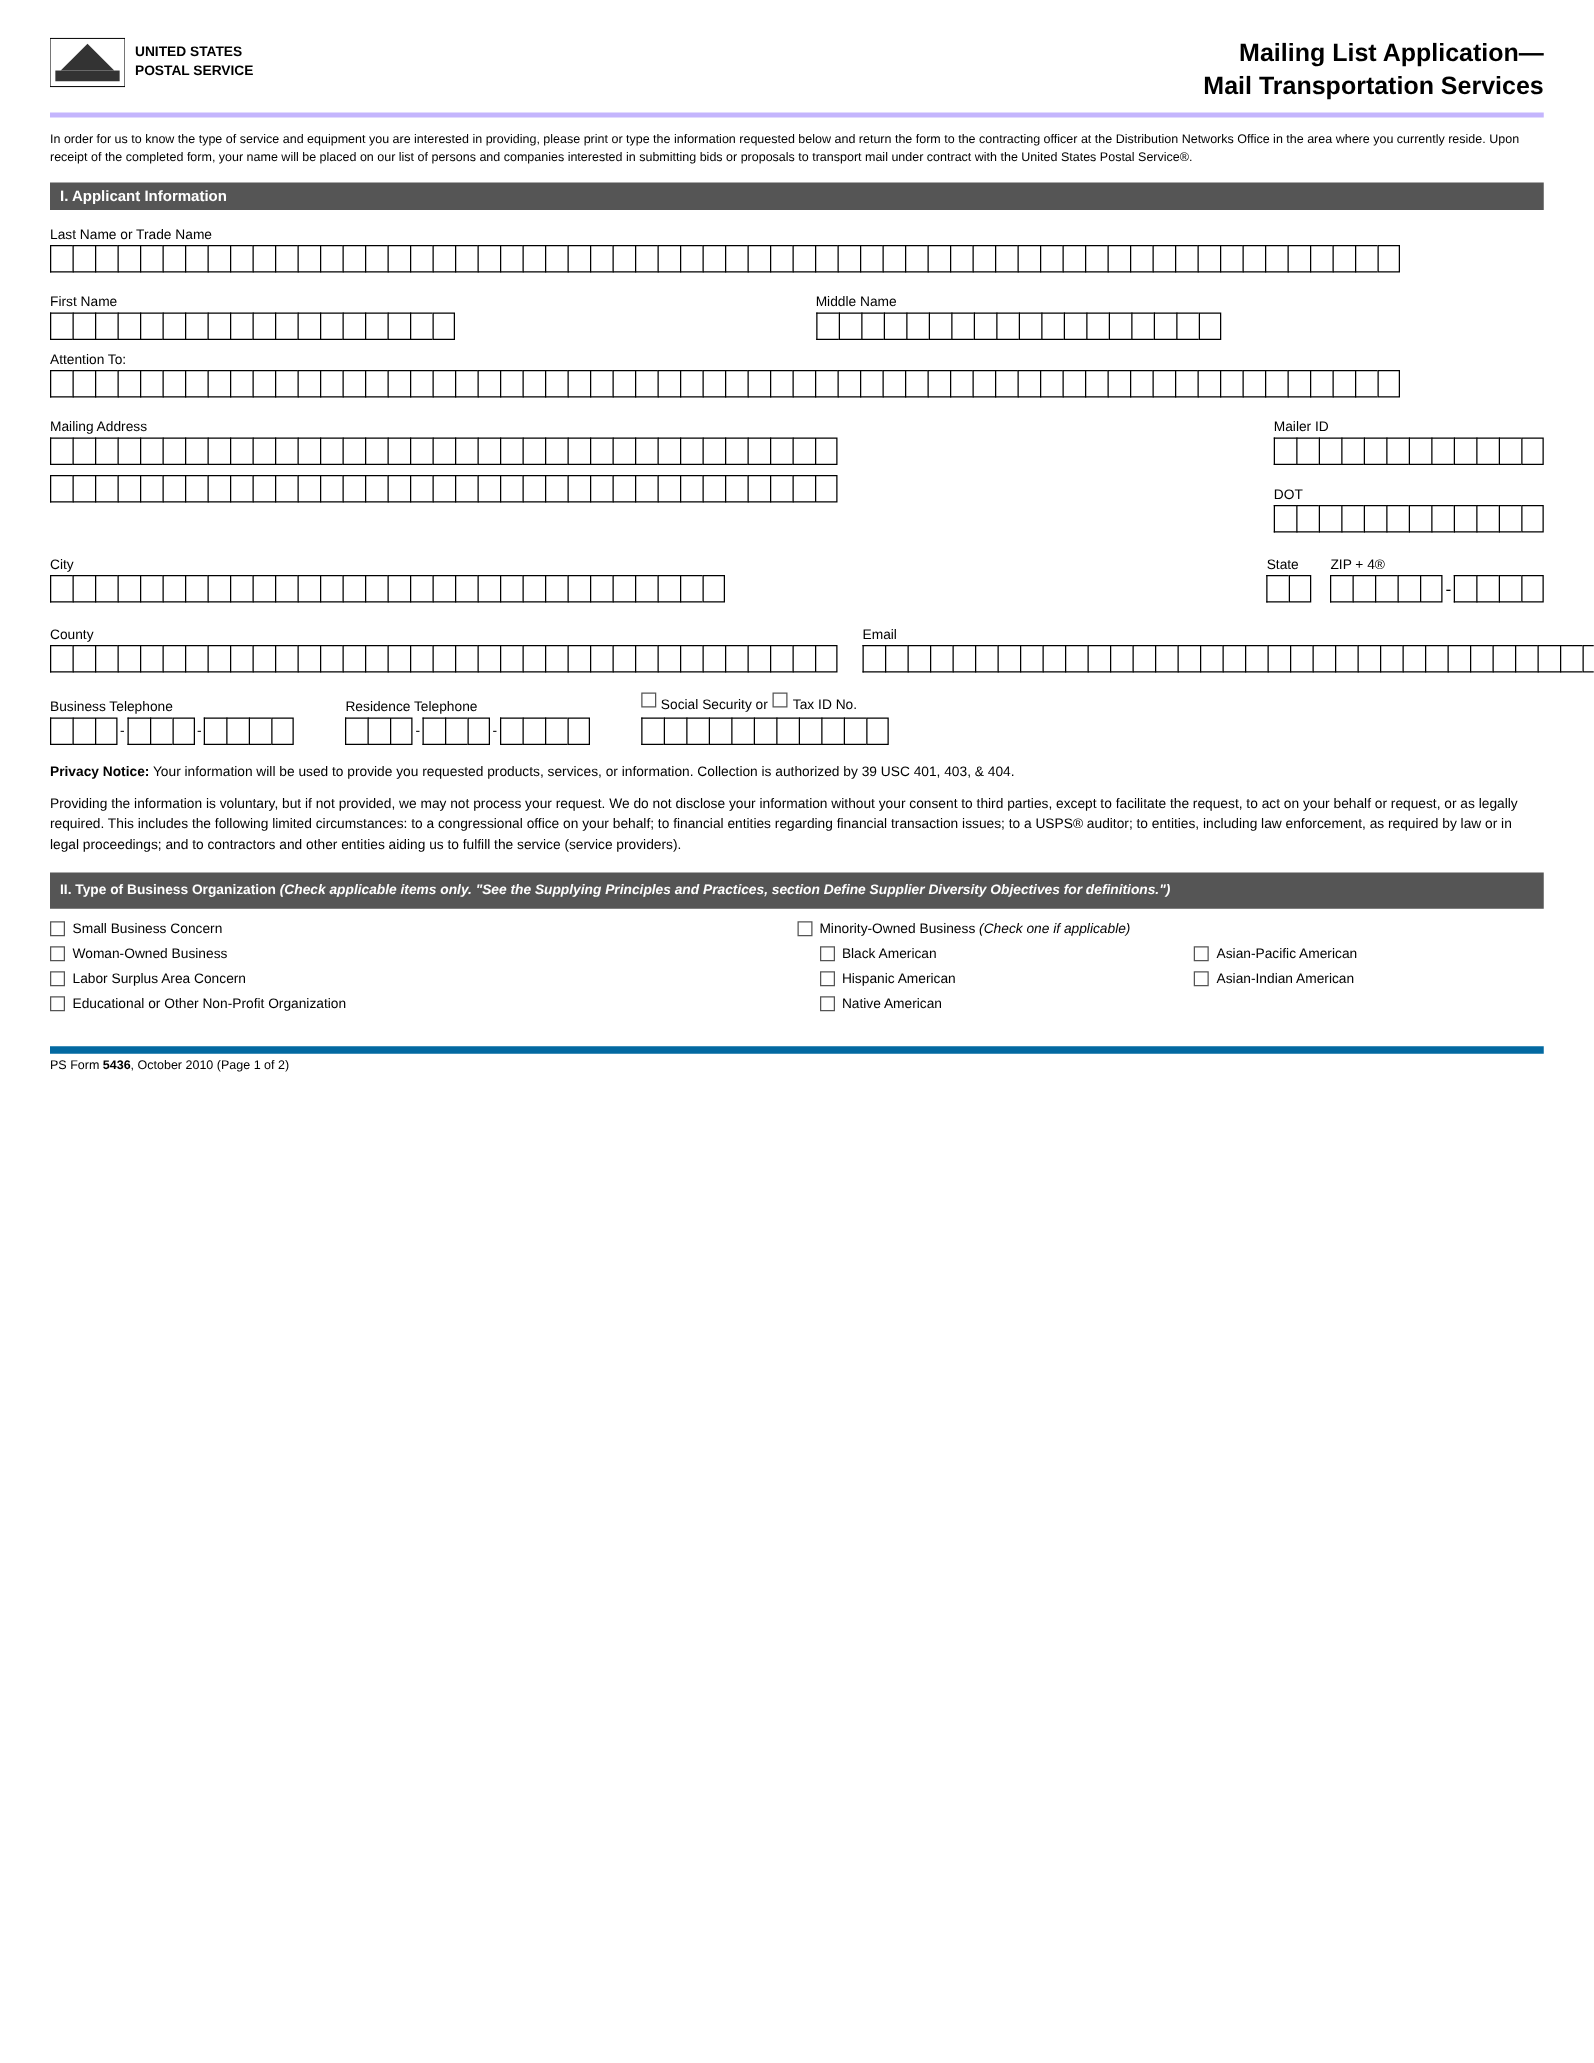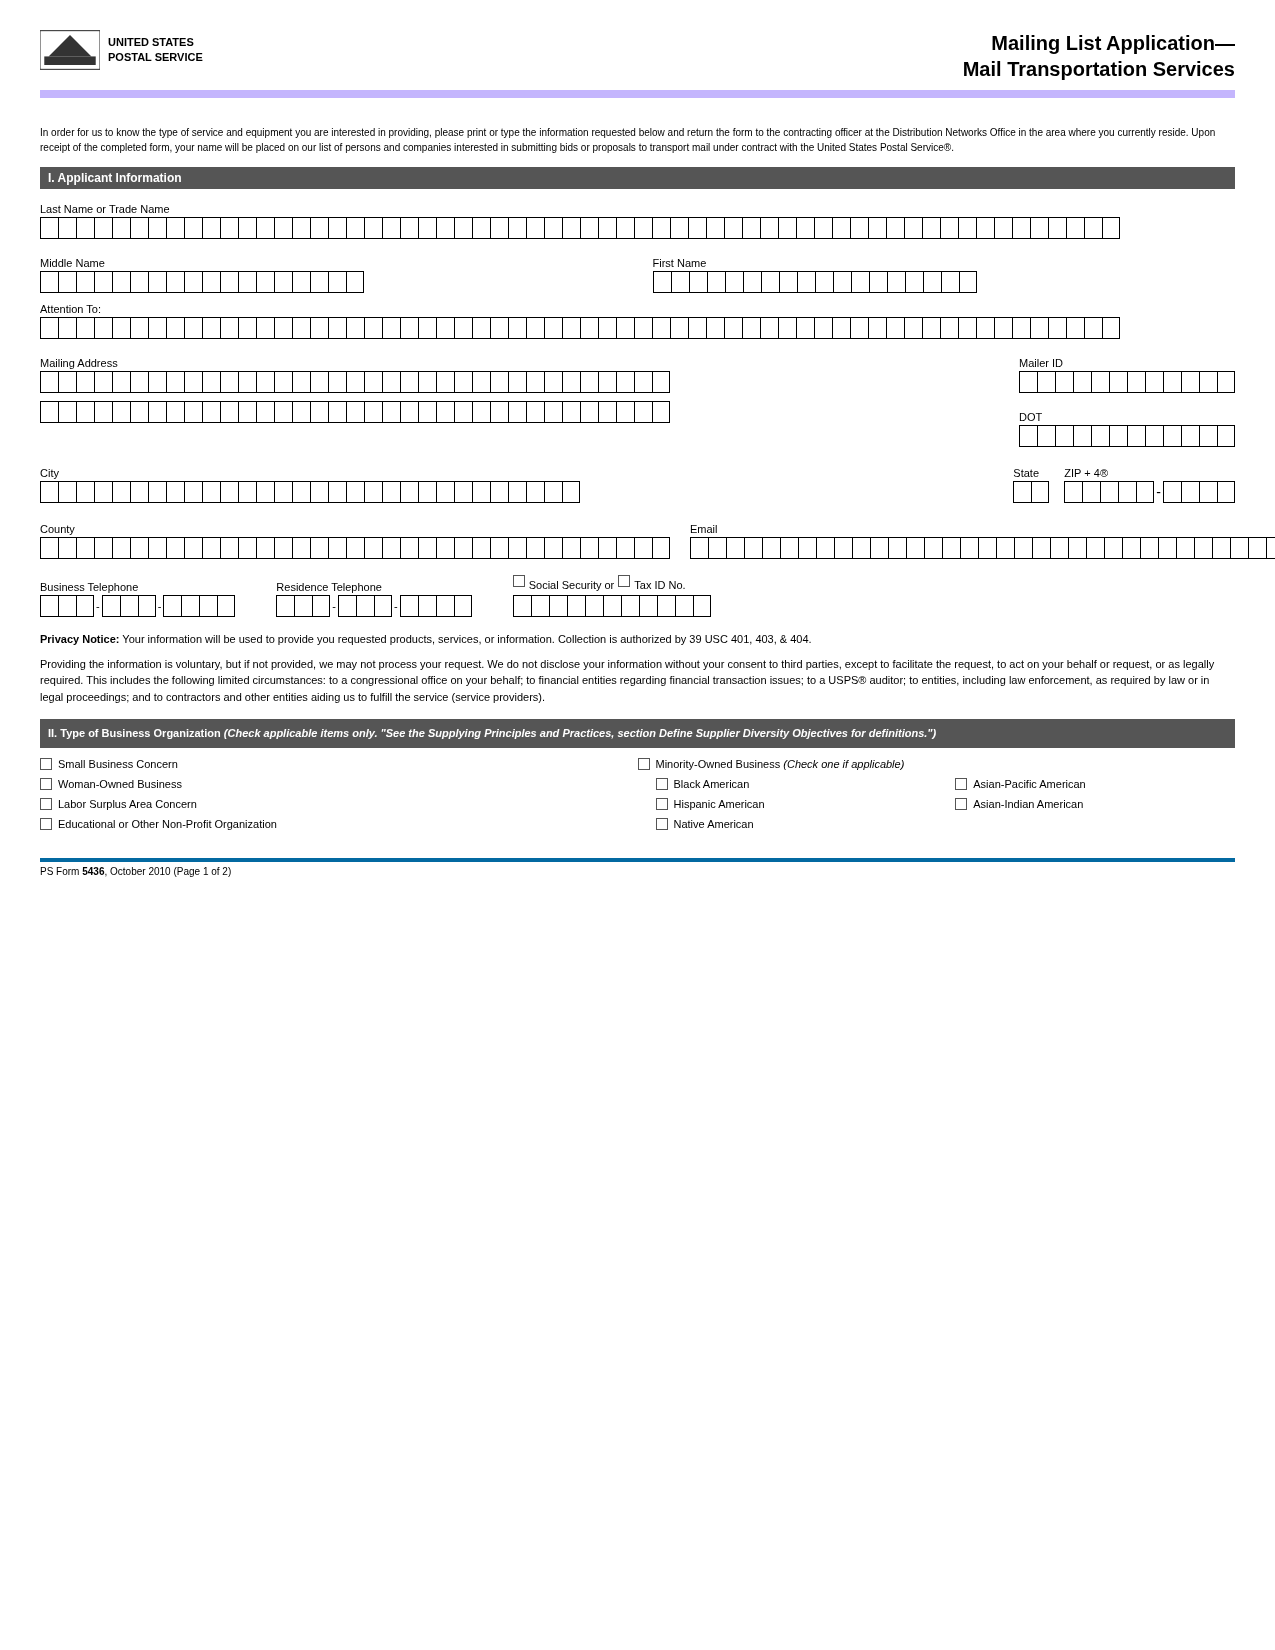--- a/index.html
+++ b/index.html
@@ -9,23 +9,23 @@
       background: #fff;
       width: 1275px;
       min-height: 1650px;
       padding: 30px 40px;
       color: #000;
     }
     .header {
       display: flex;
       justify-content: space-between;
       align-items: flex-start;
-      border-bottom: 8px solid #c4b5fd;
+      border-bottom: 4px solid #c4b5fd;
       padding-bottom: 8px;
-      margin-bottom: 27px;
+      margin-bottom: 10px;
     }
     .logo-area {
       display: flex;
       align-items: center;
       gap: 8px;
     }
     .usps-logo {
       width: 60px;
       height: 40px;
     }
@@ -119,21 +119,21 @@
       gap: 0;
       margin-bottom: 6px;
     }
     .biz-col-left {
       flex: 0 0 50%;
     }
     .biz-col-right {
       flex: 0 0 50%;
     }
     .form-footer {
-      border-top: 4px solid #0369a1;
+      border-top: 6px solid #0369a1;
       margin-top: 20px;
       padding-top: 4px;
       font-size: 10px;
     }
   </style>
 </head>
 <body>
 
 <div class="header">
   <div class="logo-area">
@@ -221,45 +221,45 @@
       <div class="char-box"></div>
       <div class="char-box"></div>
       <div class="char-box"></div>
       <div class="char-box"></div>
       <div class="char-box" style="border-right: 1px solid rgb(0, 0, 0);"></div>
     </div>
 </div>
 
 <div class="two-col">
   <div class="col-half">
+    <div class="field-label">First Name</div>
+    <div class="char-boxes" id="first-name-row">
+        <div class="char-box"></div>
+        <div class="char-box"></div>
+        <div class="char-box"></div>
+        <div class="char-box"></div>
+        <div class="char-box"></div>
+        <div class="char-box"></div>
+        <div class="char-box"></div>
+        <div class="char-box"></div>
+        <div class="char-box"></div>
+        <div class="char-box"></div>
+        <div class="char-box"></div>
+        <div class="char-box"></div>
+        <div class="char-box"></div>
+        <div class="char-box"></div>
+        <div class="char-box"></div>
+        <div class="char-box"></div>
+        <div class="char-box"></div>
+        <div class="char-box" style="border-right: 1px solid rgb(0, 0, 0);"></div>
+      </div>
+  </div>
+  <div class="col-half">
     <div class="field-label">Middle Name</div>
     <div class="char-boxes" id="middle-name-row">
-        <div class="char-box"></div>
-        <div class="char-box"></div>
-        <div class="char-box"></div>
-        <div class="char-box"></div>
-        <div class="char-box"></div>
-        <div class="char-box"></div>
-        <div class="char-box"></div>
-        <div class="char-box"></div>
-        <div class="char-box"></div>
-        <div class="char-box"></div>
-        <div class="char-box"></div>
-        <div class="char-box"></div>
-        <div class="char-box"></div>
-        <div class="char-box"></div>
-        <div class="char-box"></div>
-        <div class="char-box"></div>
-        <div class="char-box"></div>
-        <div class="char-box" style="border-right: 1px solid rgb(0, 0, 0);"></div>
-      </div>
-  </div>
-  <div class="col-half">
-    <div class="field-label">First Name</div>
-    <div class="char-boxes" id="first-name-row">
         <div class="char-box"></div>
         <div class="char-box"></div>
         <div class="char-box"></div>
         <div class="char-box"></div>
         <div class="char-box"></div>
         <div class="char-box"></div>
         <div class="char-box"></div>
         <div class="char-box"></div>
         <div class="char-box"></div>
         <div class="char-box"></div>

